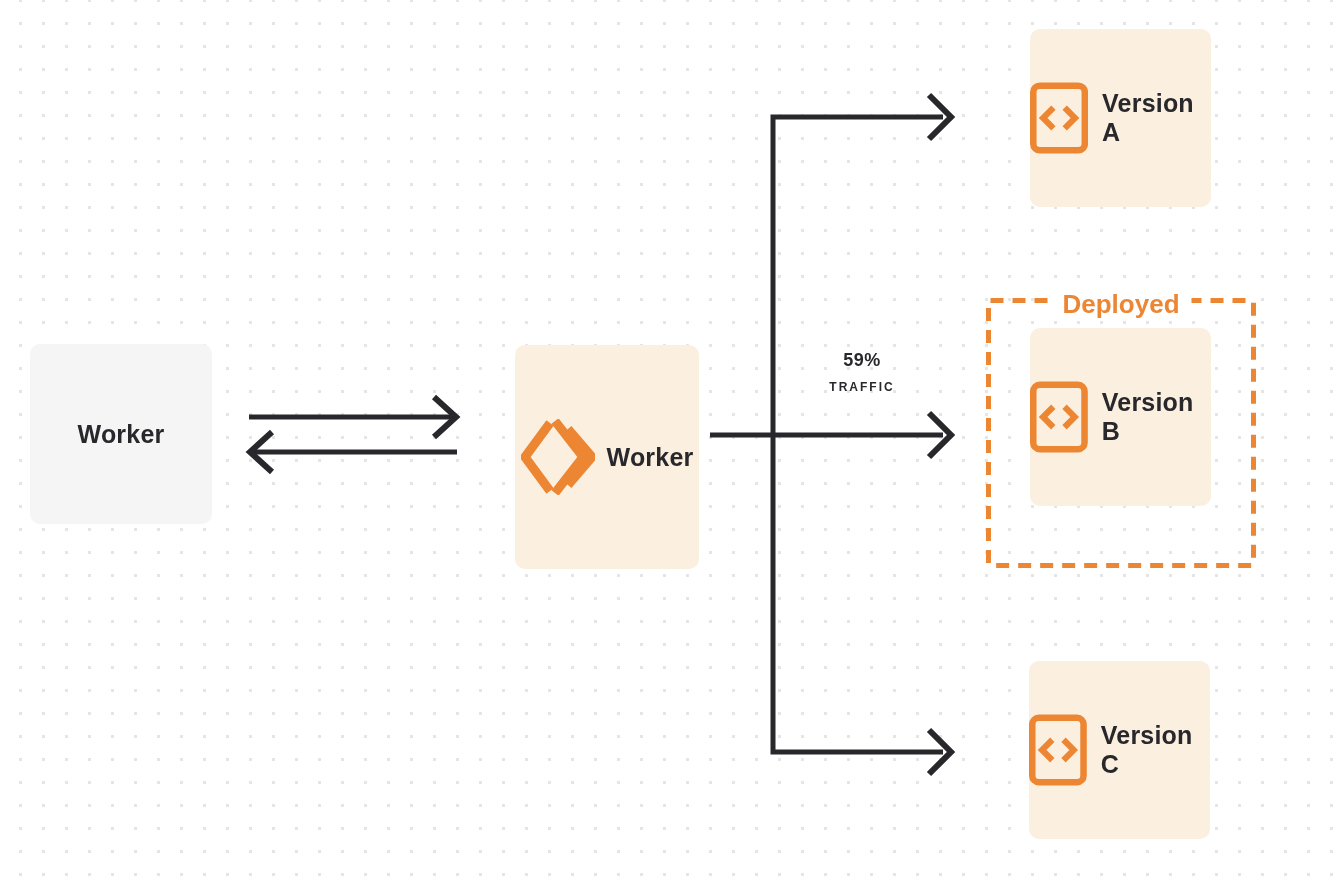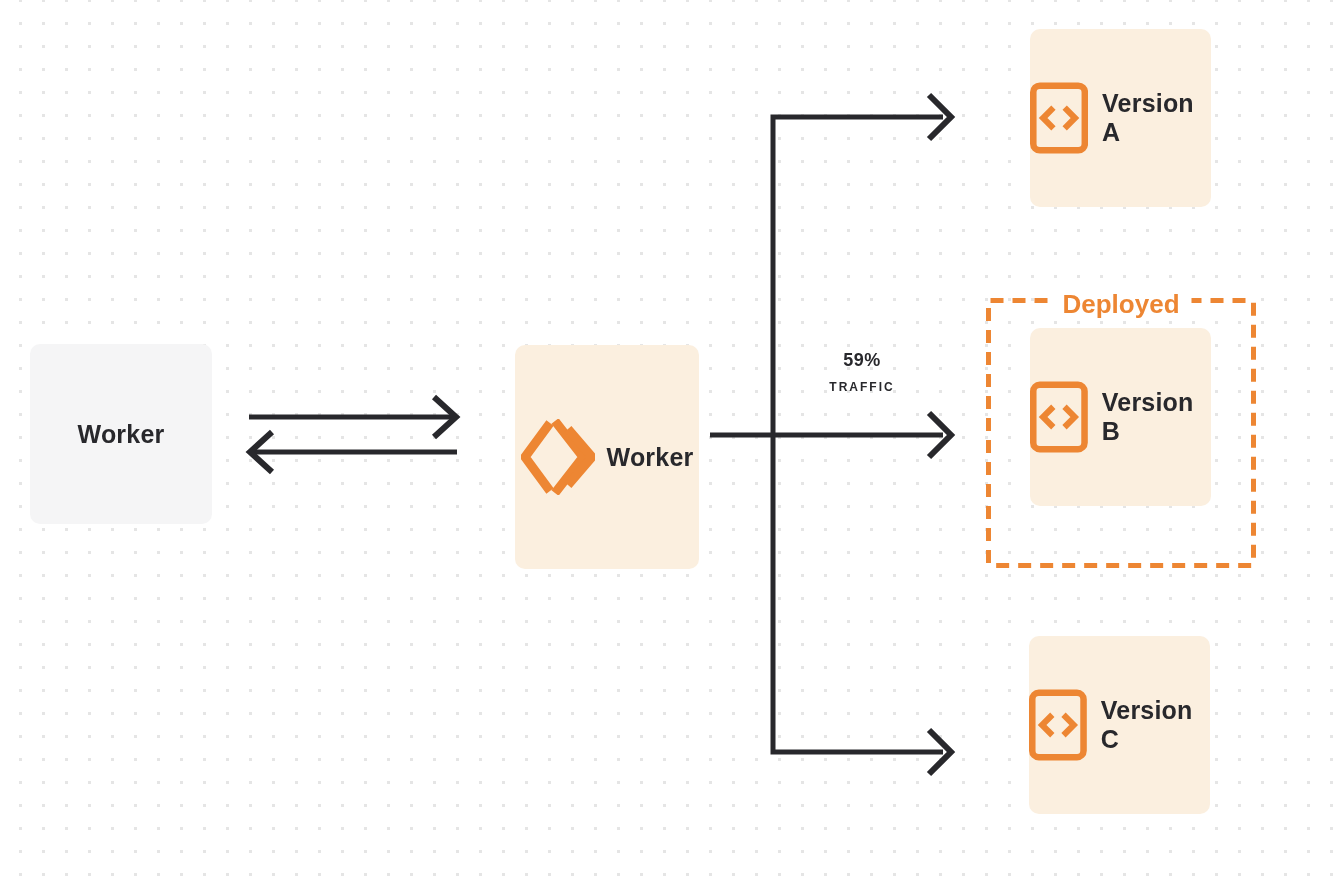--- a/index.html
+++ b/index.html
@@ -49,21 +49,21 @@
     background:var(--color-card_cream);
     gap:12px;
   }
   .version{
     width:181px;height:178px;
     background:var(--color-card_cream);
     gap:14px;
   }
   .version-a{left:1030px;top:29px;}
   .version-b{left:1030px;top:328px;}
-  .version-c{left:1029px;top:636px;}
+  .version-c{left:1029px;top:661px;}
   .deployed-zone{
     position:absolute;
     left:986px;top:298px;width:270px;height:270px;
   }
   .deployed-zone svg{position:absolute;inset:0;}
   .deployed-label{
     position:absolute;
     top:-16px;left:50%;transform:translateX(-50%);
     background:var(--color-background);
     padding:0 12px;

